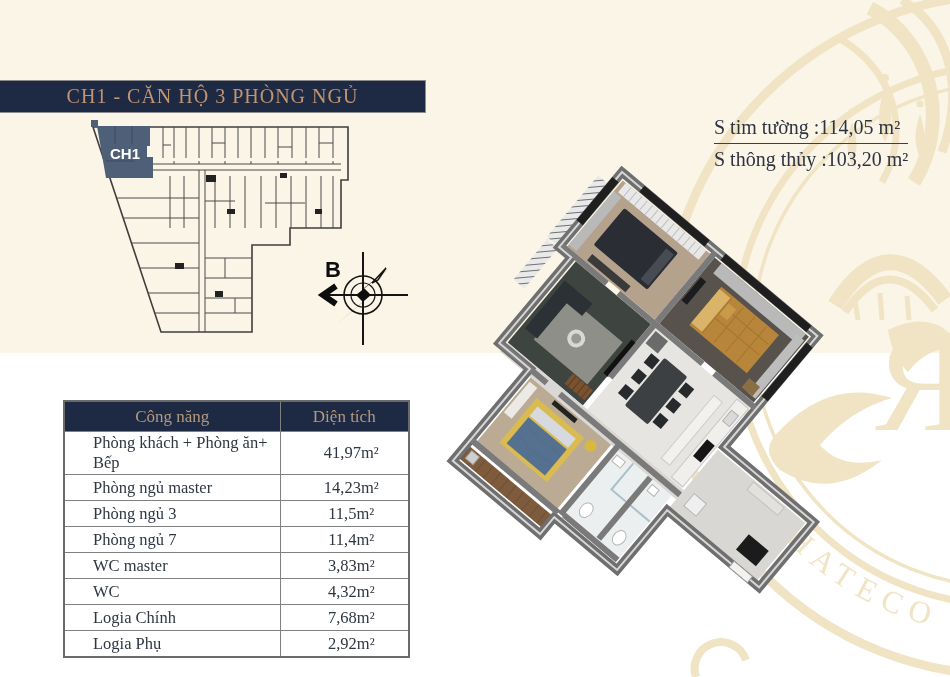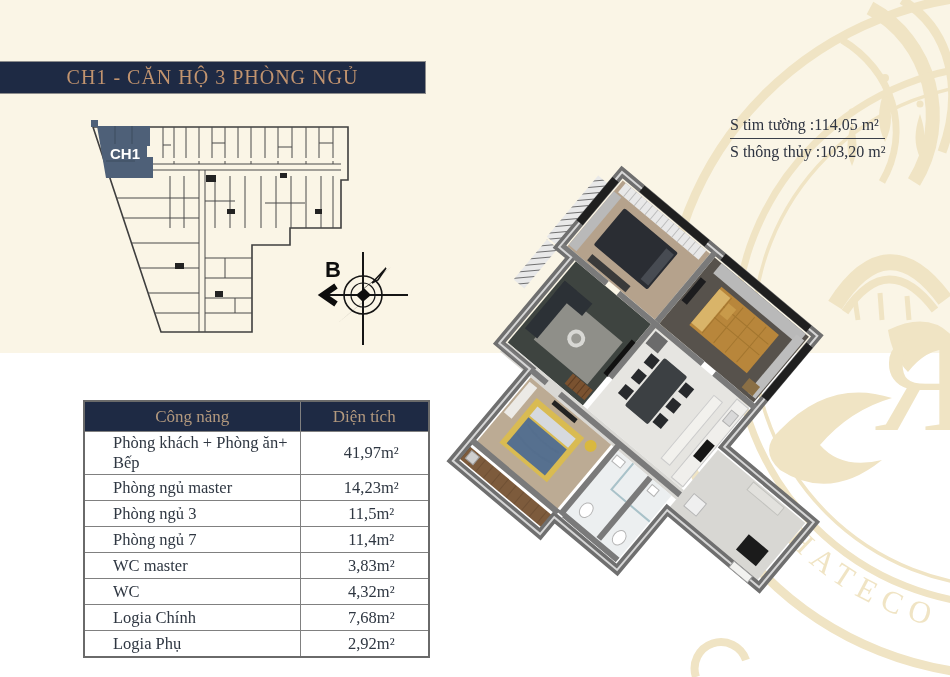--- a/index.html
+++ b/index.html
@@ -1,31 +1,31 @@
 <!DOCTYPE html>
 <html><head>
 <meta charset="utf-8">
 <style>
   html,body{margin:0;padding:0;}
   body{width:950px;height:677px;font-family:"Liberation Serif",serif;}
   .page{position:relative;width:950px;height:677px;overflow:hidden;background:#ffffff;}
   .bg-top{position:absolute;left:0;top:0;width:950px;height:353px;background:#FAF5E6;}
   .watermark{position:absolute;left:630px;top:0;width:320px;height:677px;pointer-events:none;}
-  .banner{position:absolute;left:0;top:61px;width:426px;height:33px;background:#1E2A44;
+  .banner{position:absolute;left:0;top:80px;width:426px;height:33px;background:#1E2A44;
           border:1px solid #8c8c8c;border-left:none;box-sizing:border-box;
           color:#C2946F;font-size:20px;letter-spacing:1px;text-align:center;line-height:31px;
           font-family:"Liberation Serif",serif;}
   .schematic{position:absolute;left:75px;top:113px;width:290px;height:225px;}
   .compass{position:absolute;left:308px;top:250px;width:104px;height:100px;}
-  .area-info{position:absolute;left:714px;top:116px;color:#2D3340;font-size:16px;z-index:3;margin-left:16px;}
+  .area-info{position:absolute;left:714px;top:116px;color:#2D3340;font-size:20px;z-index:3;}
   .area-info .l1{padding-bottom:4px;border-bottom:1.5px solid #3a3f4a;}
   .area-info .l2{padding-top:4px;}
   .plan3d{position:absolute;left:430px;top:150px;width:420px;height:470px;z-index:2;}
   table.stats{position:absolute;left:63px;top:400px;width:347px;border-collapse:collapse;
-              font-size:16.5px;color:#2F3742;z-index:3;background:#fff;margin-left:20px;}
+              font-size:16.5px;color:#2F3742;z-index:3;background:#fff;}
   table.stats th{background:#1E2A44;color:#B3997E;font-weight:400;height:27px;font-size:17px;}
   table.stats td{height:23px;background:#fff;padding-left:28px;}
   table.stats th,table.stats td{border:1px solid #808080;}
   table.stats{border:2px solid #6a6a6a;}
   td.lbl{padding-left:8px;text-align:left;width:248px;}
   td.val{padding-right:14px;text-align:center;width:99px;}
 </style>
 </head>
 <body>
 

